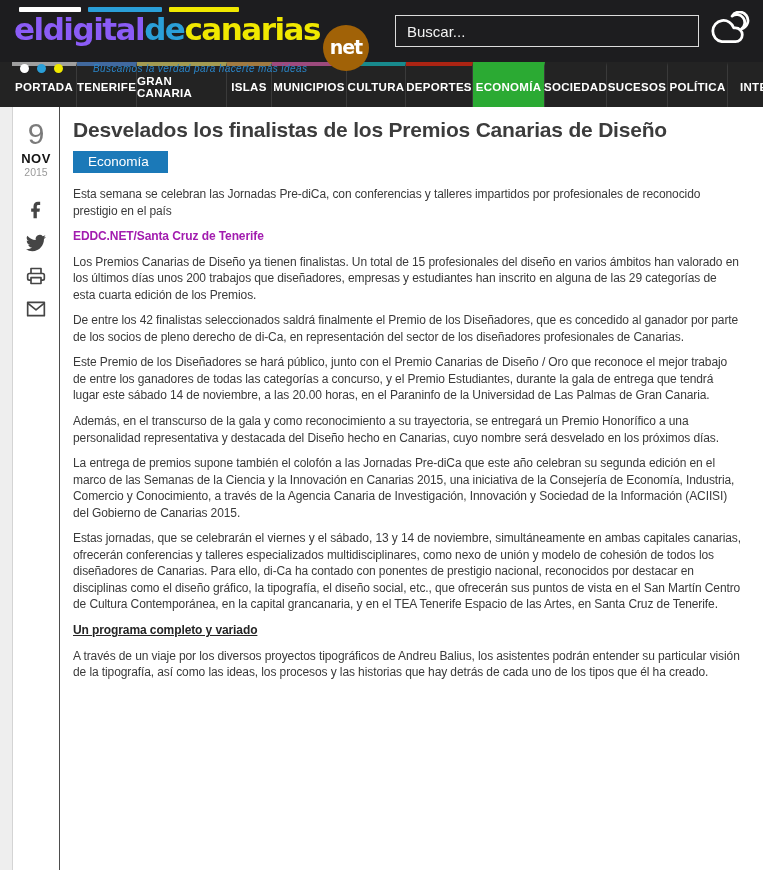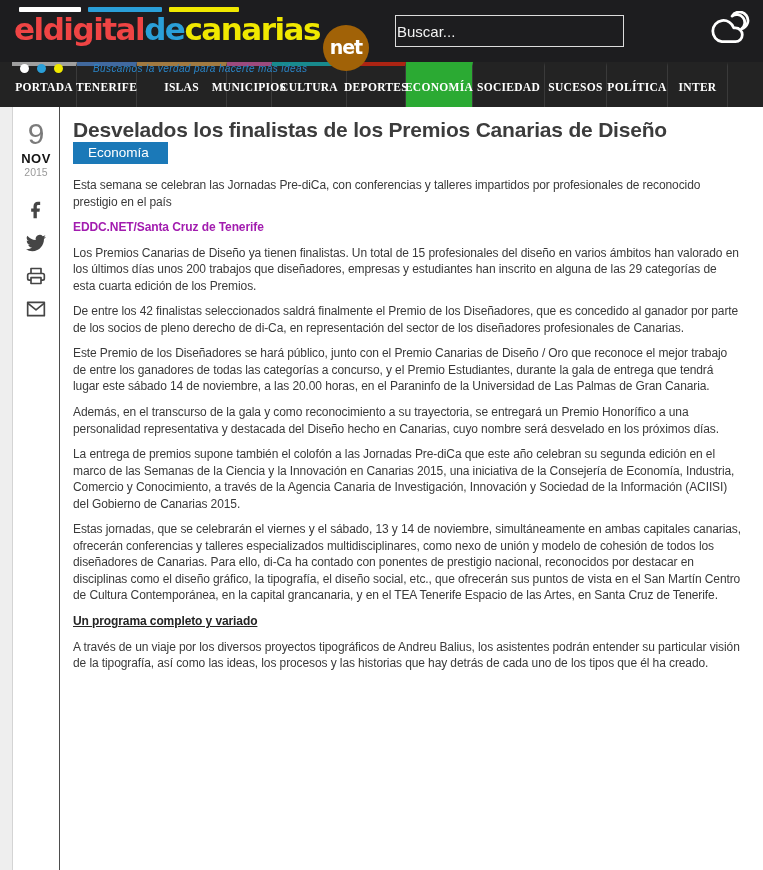--- a/index.html
+++ b/index.html
@@ -9,66 +9,66 @@
   
   .site-header { position:relative; height:62px; background:#1d1d1f; }
   .logo { position:absolute; left:14px; top:7px; cursor:pointer; }
   .logo-bars { display:flex; gap:7px; margin-left:5px; margin-bottom:1px; }
   .logo-bars span { height:5px; border-radius:1px; display:block; }
   .bar-white { width:62px; background:#ffffff; }
   .bar-blue  { width:74px; background:#2a9fd8; }
   .bar-yellow{ width:70px; background:#f0e800; }
   .logo-text { font-weight:bold; font-size:31px; letter-spacing:-1.5px; line-height:1.05;
     font-family:"DejaVu Sans", sans-serif; }
-  .logo-el  { color:#ef4444; }
+  .logo-el  { color:#8b5cf6; }
   .logo-de  { color:#2a9fd8; }
   .logo-can { color:#f0e800; }
   .net-badge { display:inline-flex; align-items:center; justify-content:center;
     width:46px; height:46px; border-radius:50%; background:#a16207; color:#fff;
     font-size:19px; font-weight:bold; letter-spacing:-1px; margin-left:3px;
     vertical-align:-14px; }
   .logo-sub { display:flex; align-items:center; margin-top:-8px; }
   .logo-dots { display:flex; gap:8px; margin-left:6px; }
   .logo-dots i { width:9px; height:9px; border-radius:50%; display:block; }
   .dot-white { background:#fff; } .dot-blue { background:#2a9fd8; } .dot-yellow { background:#f0e800; }
   .tagline { color:#2a85c8; font-size:10px; font-style:italic; margin-left:30px; letter-spacing:.4px; }
 
-  .search-box { position:absolute; left:395px; top:15px; width:229px; height:32px;
+  .search-box { position:absolute; left:395px; top:15px; width:304px; height:32px;
     background:transparent; border:1px solid #dcdcdc; color:#5eead4; font-size:15px;
-    padding:0 1px; outline:none; font-family:"Liberation Sans", sans-serif; }
+    padding:0 11px; outline:none; font-family:"Liberation Sans", sans-serif; }
   .search-box::placeholder { color:#f2f2f2; opacity:1; }
 
   .weather { position:absolute; right:10px; top:11px; width:52px; height:40px; cursor:pointer; }
 
   
   .site-nav { display:flex; height:45px; background:#232323; overflow:hidden; padding-left:12px; }
   .nav-item { flex:0 0 auto; display:flex; align-items:center; justify-content:center;
     height:100%; color:#fff; font-weight:bold; font-size:11.5px; letter-spacing:.3px;
     text-decoration:none; border-top:4px solid transparent; border-right:1px solid #3a3a3a;
-    cursor:pointer;font-family:Liberation Serif, serif; }
+    cursor:pointer; }
   .nav-item:nth-child(1){width:65px;} .nav-item:nth-child(2){width:60px;}
   .nav-item:nth-child(3){width:90px;} .nav-item:nth-child(4){width:45px;}
   .nav-item:nth-child(5){width:75px;} .nav-item:nth-child(6){width:59px;}
   .nav-item:nth-child(7){width:67px;} .nav-item:nth-child(8){width:72px;}
   .nav-item:nth-child(9){width:62px;} .nav-item:nth-child(10){width:61px;}
   .nav-item:nth-child(11){width:60px;} .nav-item:nth-child(12){width:60px; border-right:none;}
 
   
   .content { display:flex; height:763px; background:#fff; }
   .gutter { flex:0 0 13px; background:#eeeeee; border-right:1px solid #d4d4d4; }
   .leftcol { flex:0 0 46px; padding-top:11px; display:flex; flex-direction:column; align-items:center; }
   .date-day  { font-size:30px; color:#7b7b7b; line-height:1.05; }
   .date-month{ font-size:13px; font-weight:bold; color:#141414; letter-spacing:.5px; margin-top:1px; }
   .date-year { font-size:10.5px; color:#9a9a9a; }
   .share { margin-top:22px; display:flex; flex-direction:column; align-items:center; gap:13px; }
   .share a { display:block; width:20px; height:20px; color:#454545; cursor:pointer; }
   .share svg { width:20px; height:20px; display:block; }
 
   .main { flex:1; border-left:1px solid #4d4d4d; padding:11px 22px 0 13px; overflow:hidden; }
-  .article-title { font-size:21px; font-weight:bold; color:#3c3c3c; letter-spacing:-0.2px; margin-bottom:0; }
+  .article-title { font-size:21px; font-weight:bold; color:#3c3c3c; letter-spacing:-0.2px; margin-bottom:9px; }
   .category-tag { display:inline-block; background:#1b79b8; color:#fff; font-size:13.5px;
     padding:3px 19px 4px 15px; margin-bottom:13px; cursor:pointer; }
 
   .article-body p { font-size:12px; line-height:1.38; color:#3a3a3a;
     letter-spacing:-0.1px; margin-bottom:9px; }
   .article-body .byline  { font-weight:bold; color:#a21caf; }
   .article-body .subhead { font-weight:bold; color:#252525; margin-top:3px;text-decoration:underline; }
 </style>
 </head>
 <body>
@@ -95,20 +95,21 @@
 
   <svg class="weather" viewBox="0 0 34 26" fill="none" stroke="#ffffff" stroke-width="1.8" stroke-linecap="round" stroke-linejoin="round">
     <path d="M26.5 11.6 A5.6 5.6 0 1 0 20.3 3.3 A4.4 4.4 0 0 1 26.5 11.6"></path>
     <path fill="#1d1d1f" d="M22.5 11 h-1.1 A7 7 0 1 0 13.6 20 h8.9 a4.5 4.5 0 0 0 0 -9z"></path>
   </svg>
 </header>
 
 <nav class="site-nav">
   <a class="nav-item" style="border-top-color: rgb(159, 159, 159);">PORTADA</a>
   <a class="nav-item" style="border-top-color: rgb(65, 105, 158);">TENERIFE</a>
+  <a class="nav-item" style="border-top-color: rgb(163, 155, 82);">GRAN CANARIA</a>
   <a class="nav-item" style="border-top-color: rgb(161, 122, 65);">ISLAS</a>
   <a class="nav-item" style="border-top-color: rgb(157, 74, 125);">MUNICIPIOS</a>
   <a class="nav-item" style="border-top-color: rgb(24, 138, 141);">CULTURA</a>
   <a class="nav-item" style="border-top-color: rgb(172, 36, 19);">DEPORTES</a>
   <a class="nav-item" style="background: rgb(43, 170, 51); border-top-color: rgb(43, 170, 51);">ECONOMÍA</a>
   <a class="nav-item">SOCIEDAD</a>
   <a class="nav-item">SUCESOS</a>
   <a class="nav-item">POLÍTICA</a>
   <a class="nav-item">INTER</a>
 </nav>

